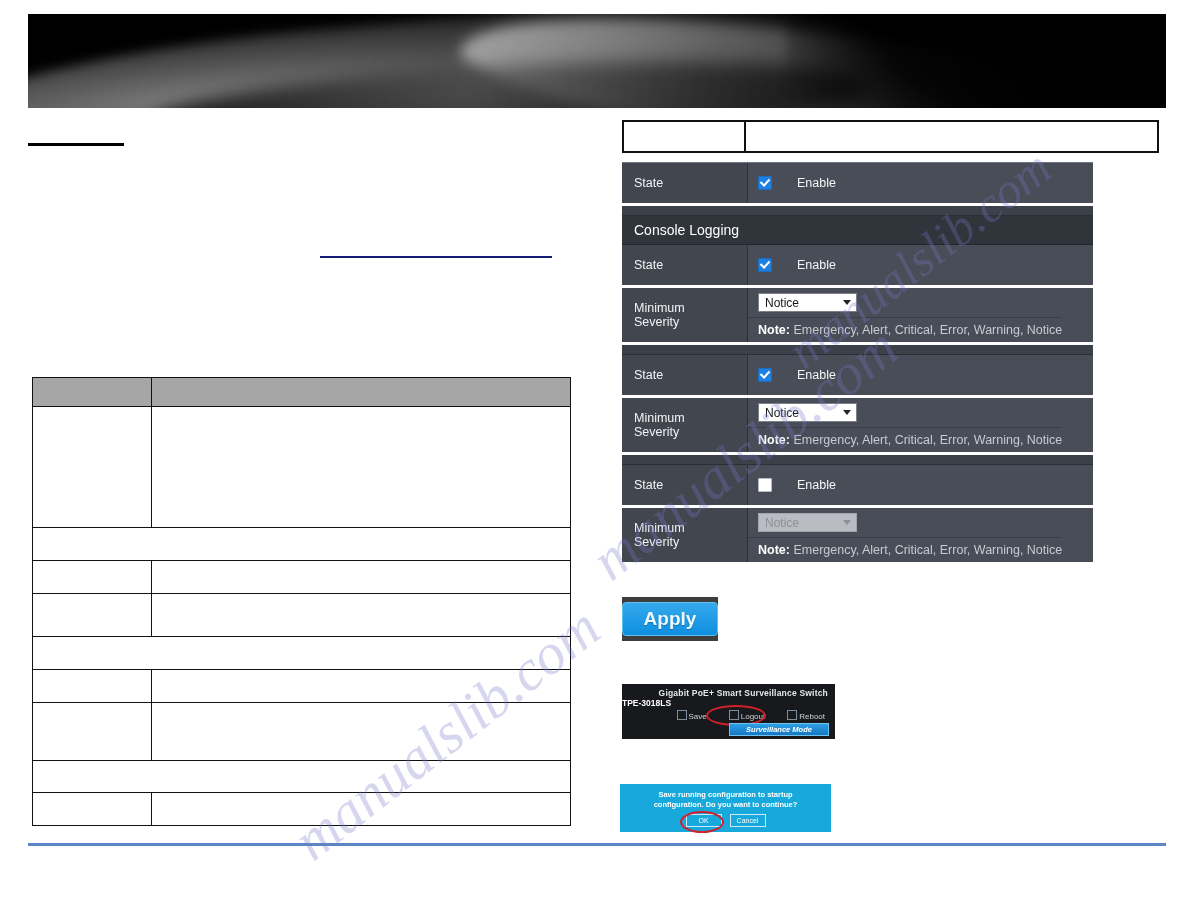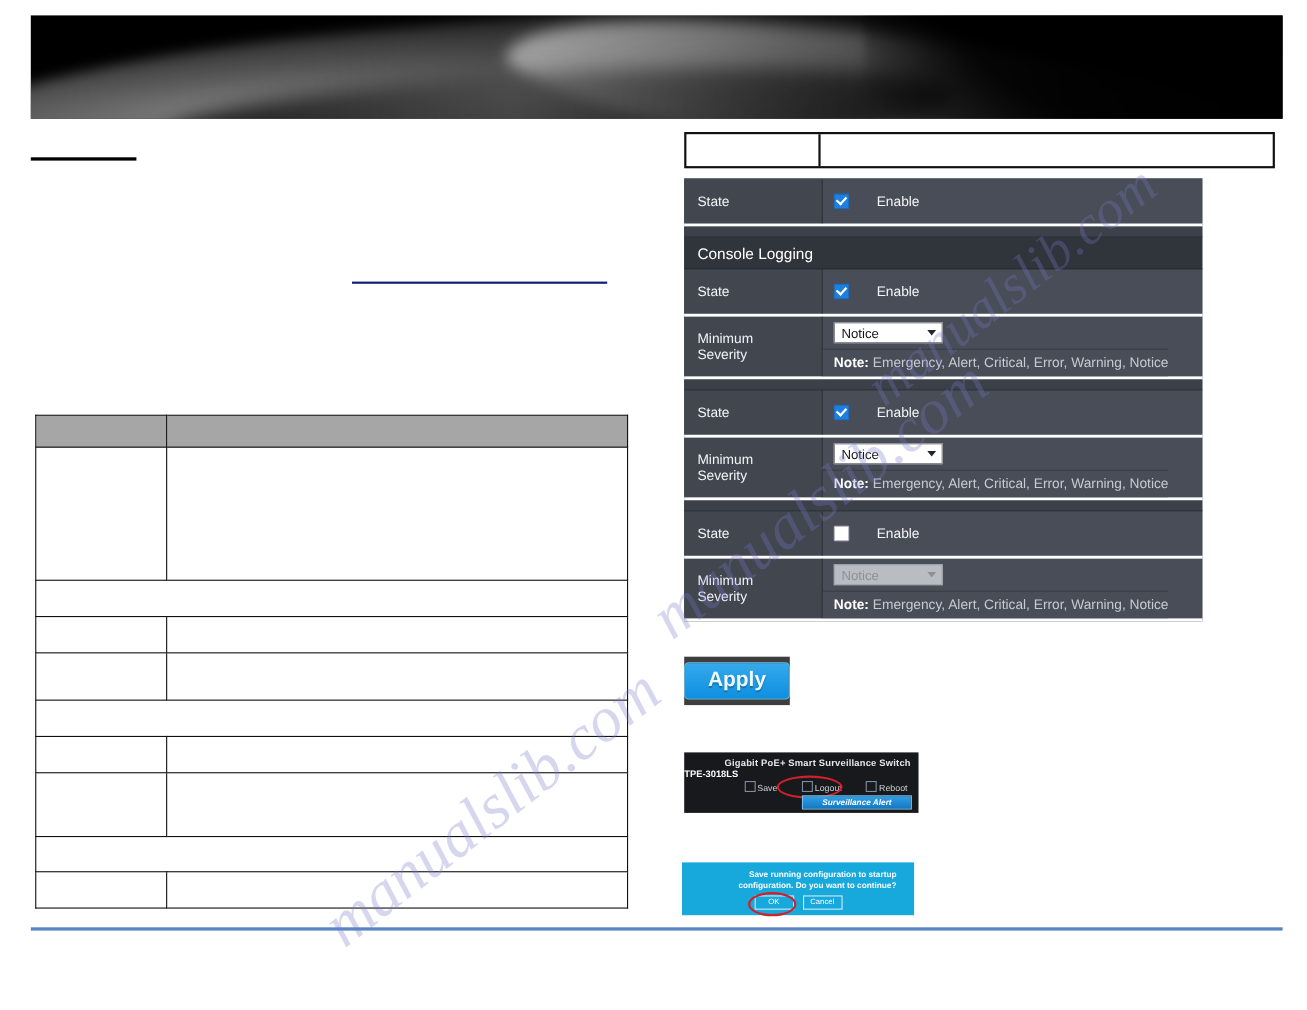--- a/index.html
+++ b/index.html
@@ -372,21 +372,21 @@
     background: #17a8dc;
     color: #ffffff;
     display: flex;
     flex-direction: column;
     align-items: center;
     justify-content: center;
   }
   .dlg-text {
     font-size: 7.5px;
     font-weight: bold;
-    text-align: right;
+    text-align: center;
     line-height: 10px;
     padding: 0 16px;
     max-width: 200px;
   }
   .dlg-btns {
     margin-top: 4px;
     display: flex;
     gap: 8px;
     position: relative;
   }
@@ -597,21 +597,21 @@
 
 <div class="dev-box">
   <div class="dev-title">Gigabit PoE+ Smart Surveillance Switch</div>
   <div class="dev-model">TPE-3018LS</div>
   <div class="dev-actions">
     <span class="item"><span class="ico"></span><span>Save</span></span>
     <span class="item"><span class="ico"></span><span>Logout</span></span>
     <span class="item"><span class="ico"></span><span>Reboot</span></span>
     <span class="red-ellipse"></span>
   </div>
-  <div class="surv-mode">Surveillance Alert</div>
+  <div class="surv-mode">Surveillance Mode</div>
 </div>
 
 <div class="dlg">
   <div class="dlg-text">Save running configuration to startup configuration. Do you want to continue?</div>
   <div class="dlg-btns">
     <div class="dlg-btn">OK</div>
     <div class="dlg-btn">Cancel</div>
     <span class="red-ellipse2"></span>
   </div>
 </div>

